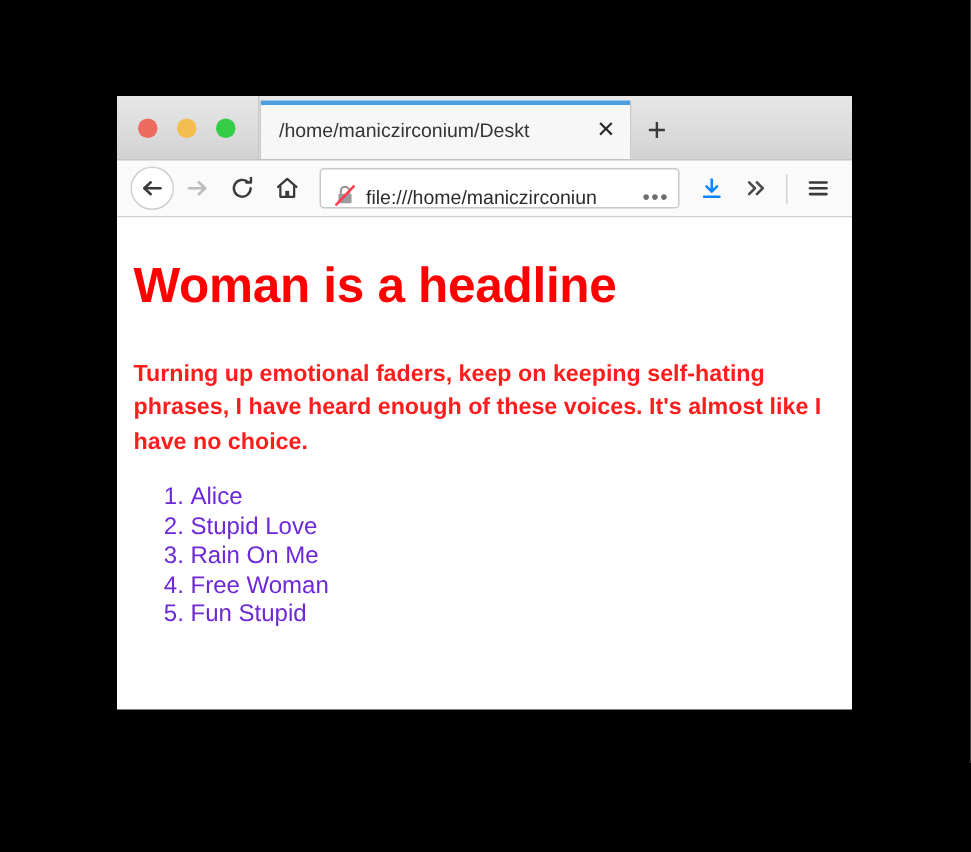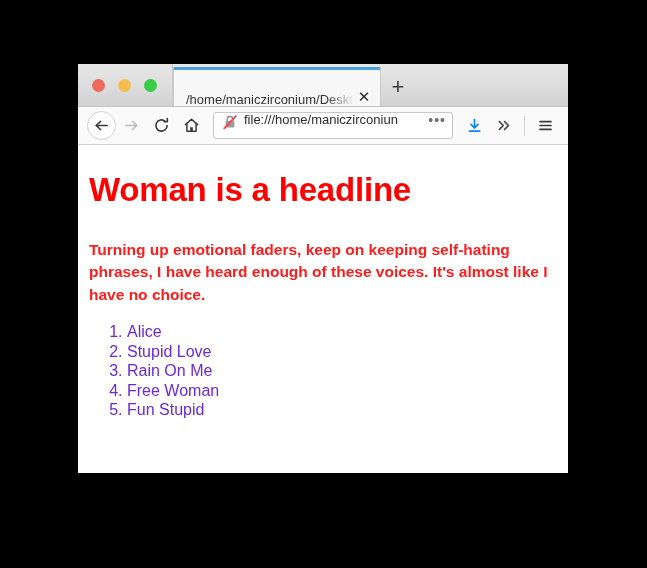--- a/index.html
+++ b/index.html
@@ -50,27 +50,27 @@
     height: 13px;
     border-radius: 50%;
     display: block;
   }
   .light.red    { background: #ed6a5e; }
   .light.yellow { background: #f4bd4f; }
   .light.green  { background: #34cd45; }
 
   .tab {
     position: relative;
-    width: 208px;
+    width: 248px;
     height: 39px;
     background: #f7f7f8;
     border-left: 1px solid #c9c9c9;
     border-right: 1px solid #c9c9c9;
     display: flex;
-    align-items: flex-end;
+    align-items: center;
     padding: 0 6px 0 12px;
   }
   .tab::before {
     content: "";
     position: absolute;
     left: 0; right: 0; top: 0;
     height: 3px;
     background: #4a9fe0;
   }
   .tab-title {
@@ -139,21 +139,21 @@
   .navbtn svg { display: block; }
 
   .urlbar {
     flex: 1 1 auto;
     height: 27px;
     margin: 0 6px 0 7px;
     background: #ffffff;
     border: 1px solid #c8c8c8;
     border-radius: 3px;
     display: flex;
-    align-items: flex-start;
+    align-items: flex-end;
     padding: 0 6px 0 7px;
     min-width: 0;
     cursor: text;
   }
   .identity-icon {
     flex: 0 0 auto;
     width: 17px;
     height: 17px;
     margin-right: 6px;
     display: flex;

